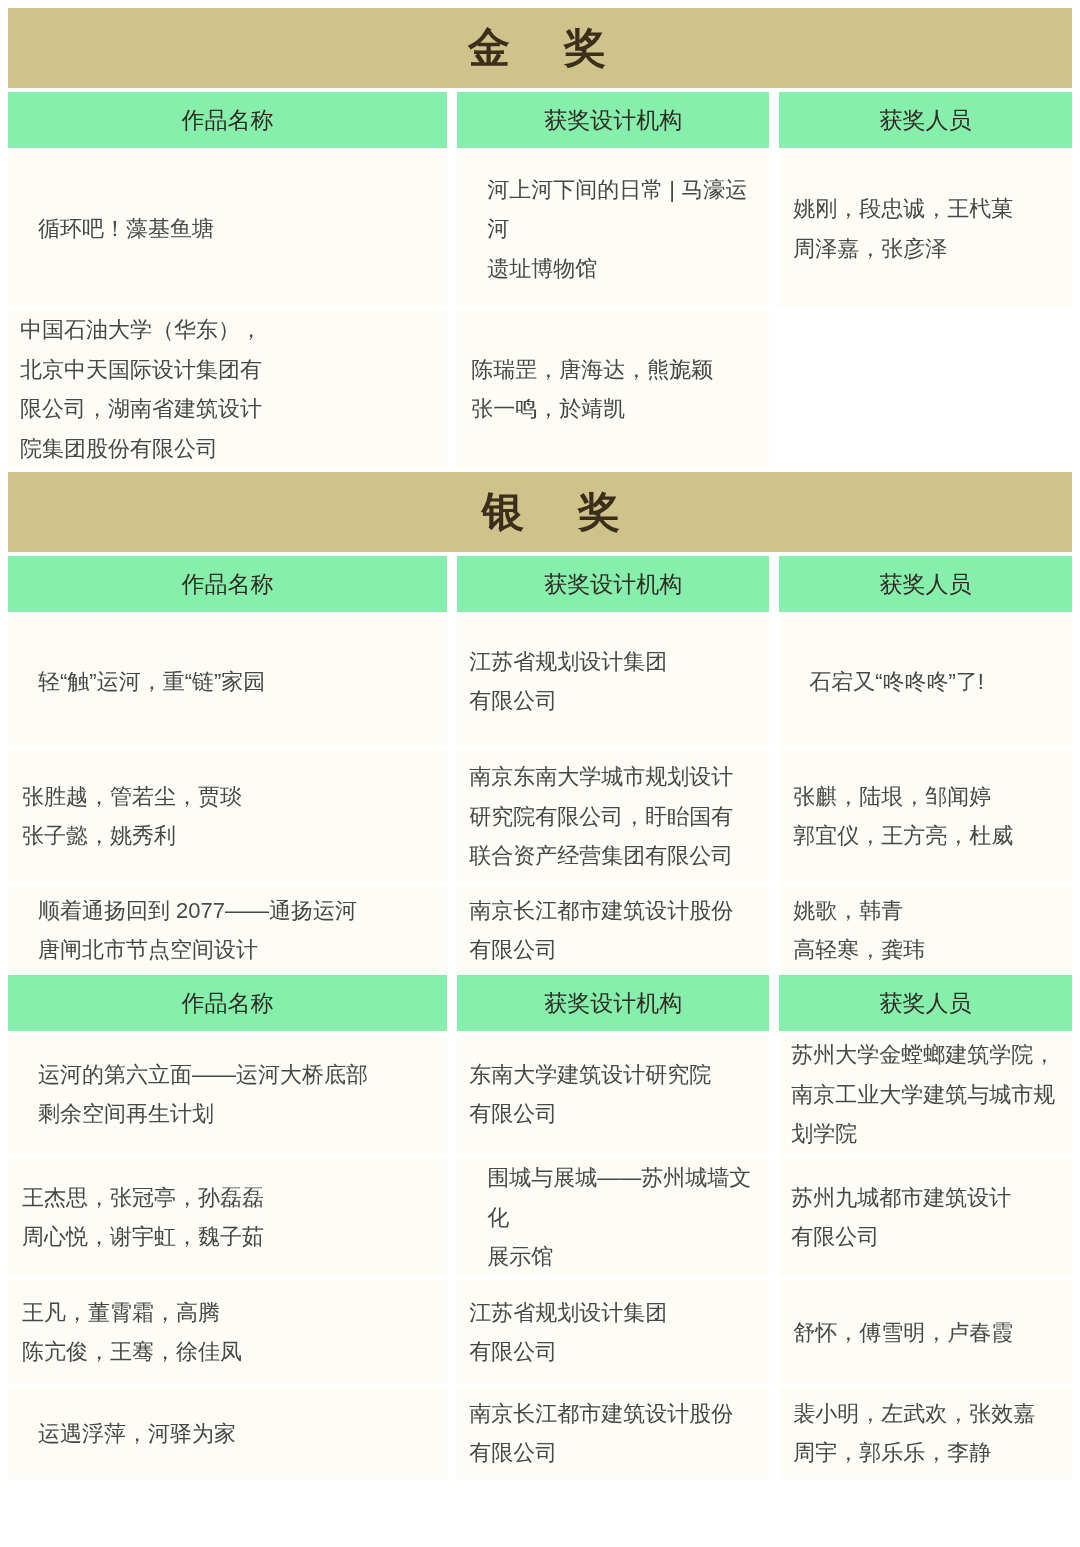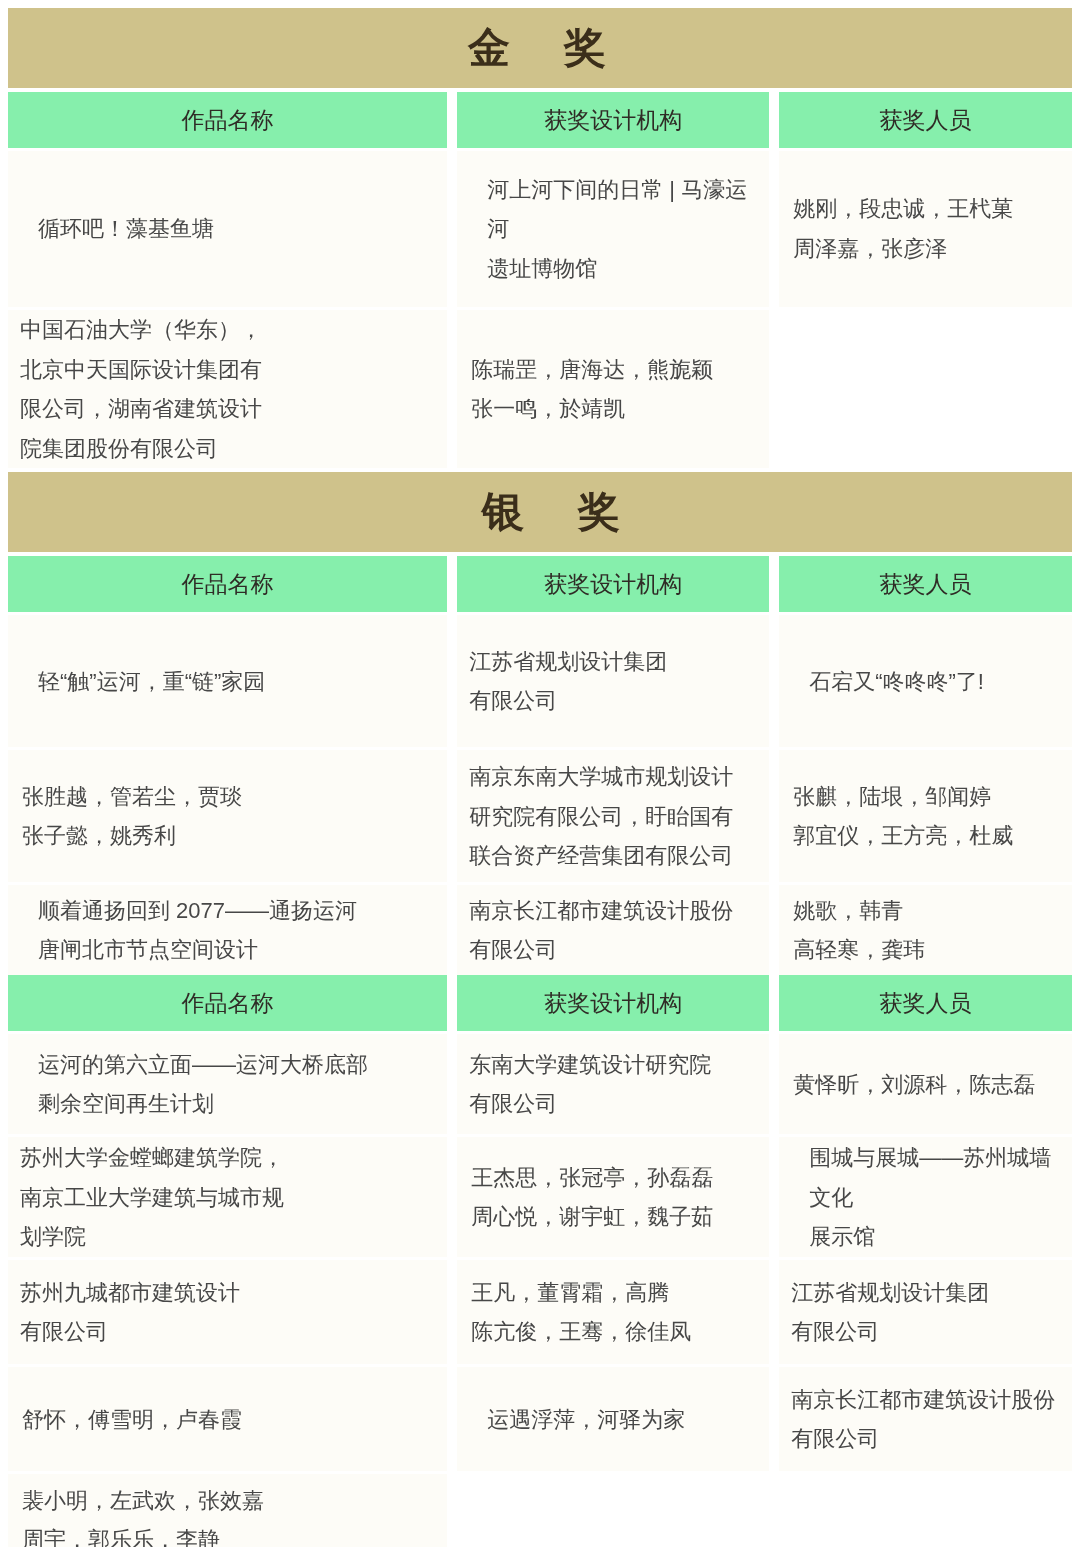--- a/index.html
+++ b/index.html
@@ -148,23 +148,20 @@
       <div class="hcell">获奖人员</div>
 
       <div class="cell c-work" style="min-height:100px">
           <span class="txt">运河的第六立面——运河大桥底部
 剩余空间再生计划</span>
         </div>
       <div class="cell c-org" style="min-height:100px">
           <span class="txt">东南大学建筑设计研究院
 有限公司</span>
         </div>
-      <div class="cell c-people" style="min-height:100px">
-          <span class="txt">黄怿昕，刘源科，陈志磊</span>
-        </div>
 
       <div class="cell c-org" style="min-height:120px">
           <span class="txt">苏州大学金螳螂建筑学院，
 南京工业大学建筑与城市规
 划学院</span>
         </div>
       <div class="cell c-people" style="min-height:120px">
           <span class="txt">王杰思，张冠亭，孙磊磊
 周心悦，谢宇虹，魏子茹</span>
         </div>

